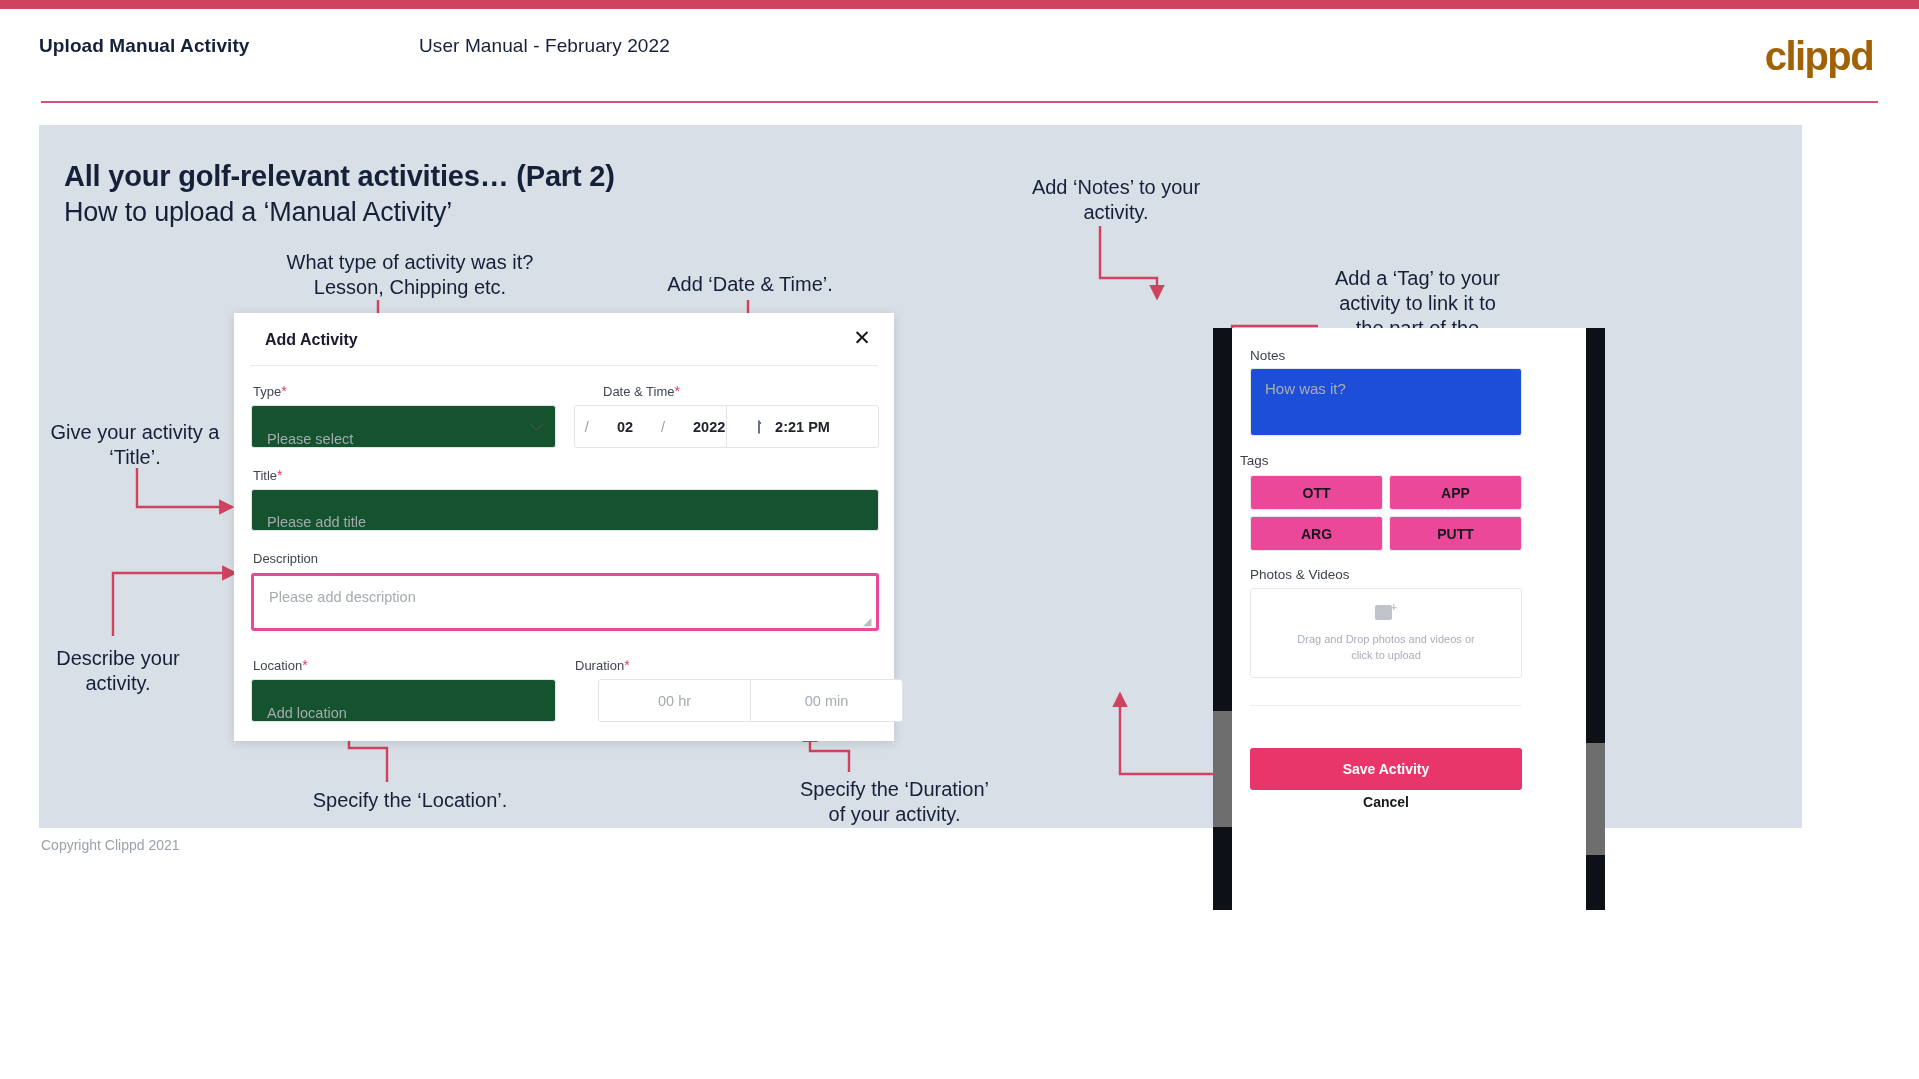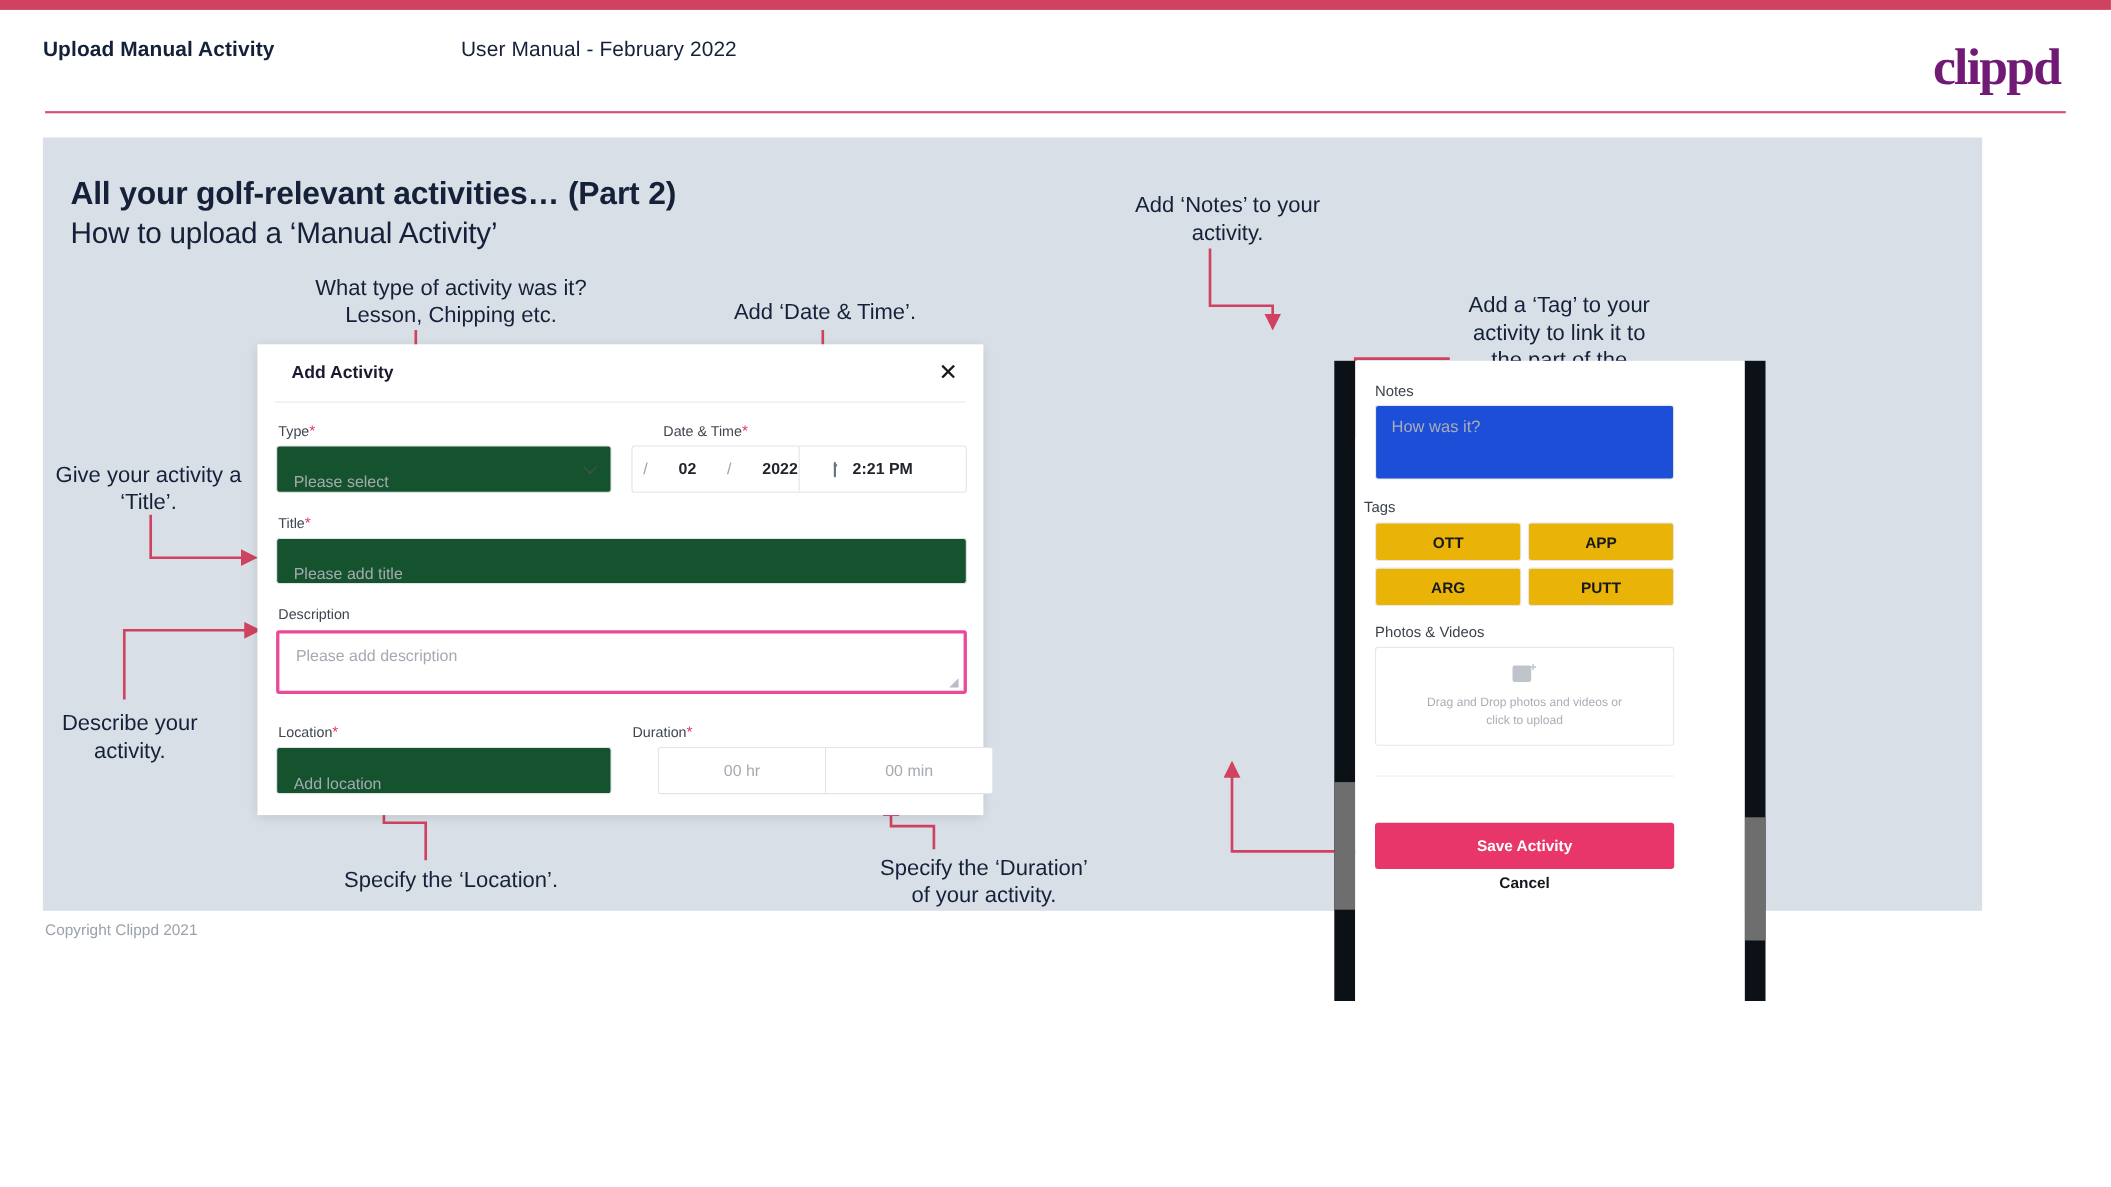--- a/index.html
+++ b/index.html
@@ -19,22 +19,22 @@
   .hdr-left {
     position:absolute; left:39px; top:35px;
     font-size:19px; font-weight:600; color:#152039; letter-spacing:.1px;
   }
   .hdr-mid {
     position:absolute; left:419px; top:35px;
     font-size:19px; font-weight:400; color:#152039; letter-spacing:.1px;
   }
   .logo {
     position:absolute; right:46px; top:34px;
-    font-size:47px; font-weight:700; color:#701a75;
-    letter-spacing:-1.6px; font-family:Liberation Serif, serif;
+    font-size:40px; font-weight:700; color:#a16207;
+    letter-spacing:-1.6px; font-family:Liberation Sans, sans-serif;
   }
   .hdr-rule {
     position:absolute; left:41px; top:101px; width:1837px; height:2px;
     background:#d35370;
   }
 
   
   .slide {
     position:absolute; left:39px; top:125px;
     width:1763px; height:703px;
@@ -151,21 +151,21 @@
   }
   .p-label {
     position:absolute; font-size:13.5px; color:#3d434c;
   }
   .p-inp {
     position:absolute; border:1px solid #e6e8eb; border-radius:3px;
     background:#1d4ed8; font-size:15px; color:#a9aeb6; padding:11px 14px;
   }
   .tag {
     position:absolute; border:1px solid #e6e8eb; border-radius:3px;
-    background:#eab308; display:flex; align-items:center; justify-content:center;
+    background:#ec4899; display:flex; align-items:center; justify-content:center;
     font-size:14px; font-weight:700; color:#16181d;
   }
   .dropzone {
     position:absolute; border:1px solid #e6e8eb; border-radius:3px;
     background:#fff; display:flex; flex-direction:column;
     align-items:center; justify-content:center;
   }
   .dz-text {
     font-size:11px; color:#a9aeb6; text-align:center; line-height:16px;
     margin-top:9px;

